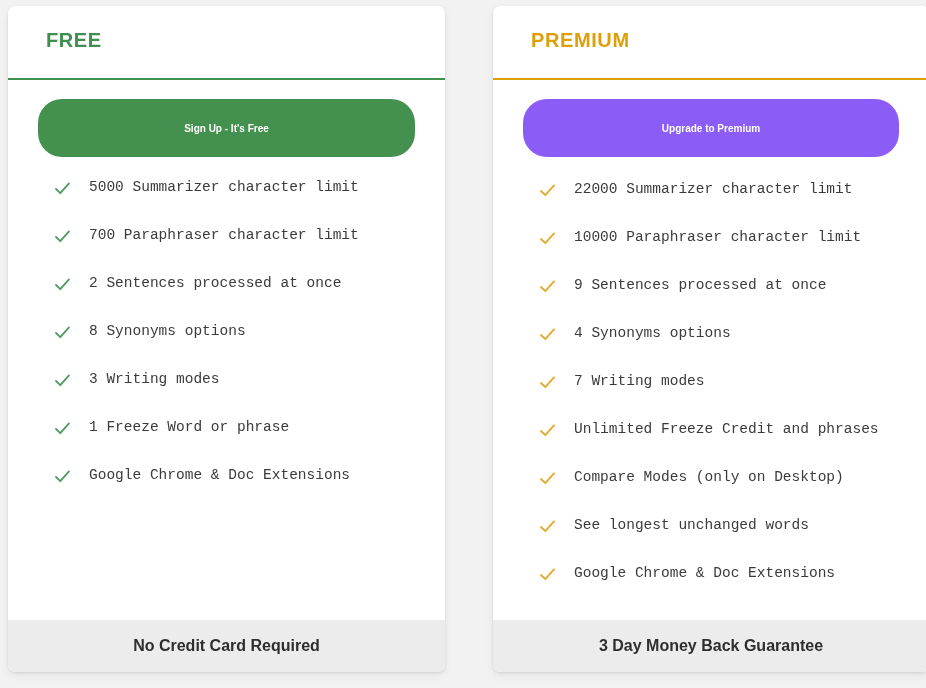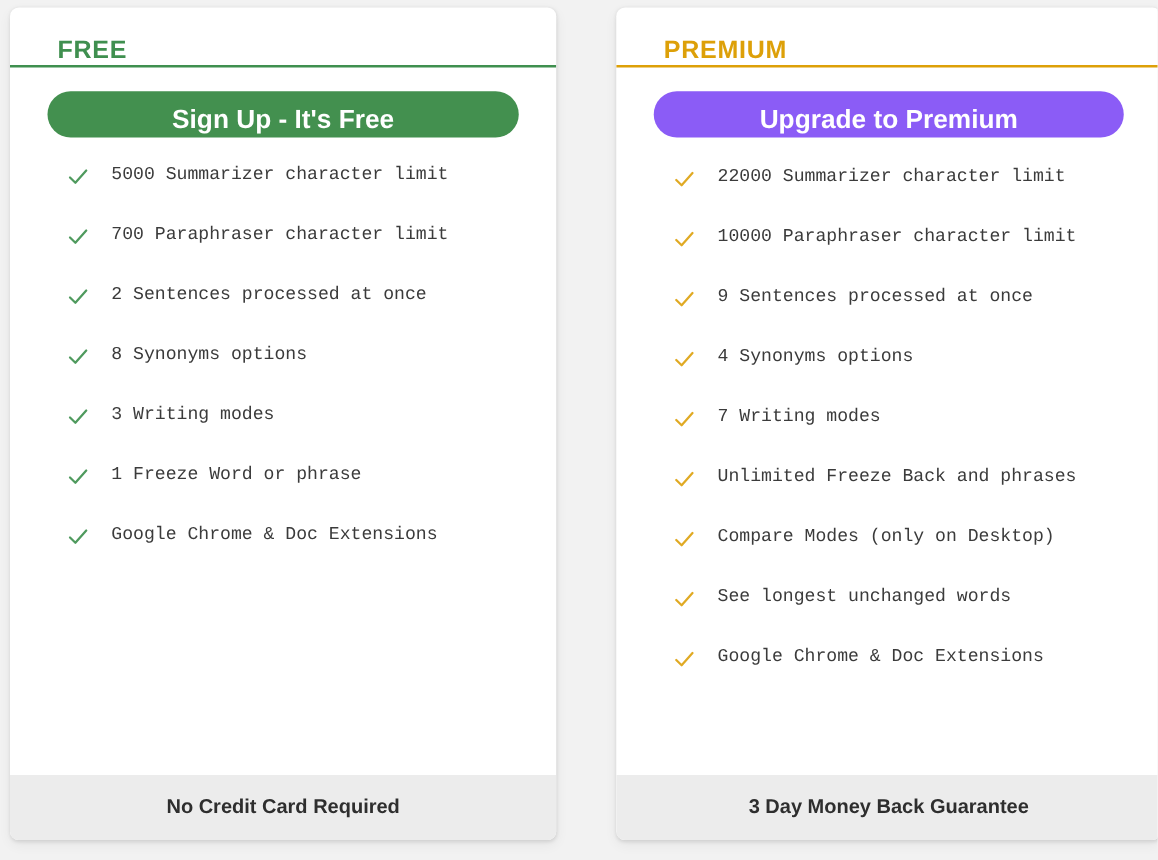--- a/index.html
+++ b/index.html
@@ -34,21 +34,21 @@
     box-sizing: border-box;
   }
 
   .card-free    { left: 8px;   width: 437px; }
   .card-premium { left: 493px; width: 436px; }
 
   
   .card-header {
     flex: 0 0 auto;
     padding: 24px 0 0 38px;
-    height: 46px;
+    height: 72px;
     box-sizing: border-box;
   }
   .plan-title {
     font-size: 20px;
     font-weight: bold;
     letter-spacing: 0.6px;
     line-height: 1;
     margin: 0;
   }
   .card-free .plan-title    { color: #3f8f4f; }
@@ -64,26 +64,26 @@
   
   .card-body {
     flex: 1 1 auto;
     padding: 19px 30px 0 30px;
     box-sizing: border-box;
   }
 
   .cta-button {
     display: block;
     width: 100%;
-    height: 37px;
+    height: 58px;
     line-height: 45px;
     border: none;
     border-radius: 24px;
     color: #ffffff;
-    font-size: 21px;
+    font-size: 10px;
     font-weight: bold;
     text-align: center;
     cursor: pointer;
     padding: 0;
     font-family: "Liberation Sans", sans-serif;
   }
   .card-free .cta-button    { background: #43904f; }
   .card-premium .cta-button { background: #8b5cf6; }
 
   
@@ -235,21 +235,21 @@
         <li class="feature-item">
           <svg class="check-icon" viewBox="0 0 17 17">
             <path d="M2 9 L6.3 13.2 L15 3.4" fill="none" stroke="#e0aa24" stroke-width="1.8" stroke-linecap="round" stroke-linejoin="round"></path>
           </svg>
           <span class="feature-text">7 Writing modes</span>
         </li>
         <li class="feature-item">
           <svg class="check-icon" viewBox="0 0 17 17">
             <path d="M2 9 L6.3 13.2 L15 3.4" fill="none" stroke="#e0aa24" stroke-width="1.8" stroke-linecap="round" stroke-linejoin="round"></path>
           </svg>
-          <span class="feature-text">Unlimited Freeze Back and phrases</span>
+          <span class="feature-text">Unlimited Freeze Credit and phrases</span>
         </li>
         <li class="feature-item">
           <svg class="check-icon" viewBox="0 0 17 17">
             <path d="M2 9 L6.3 13.2 L15 3.4" fill="none" stroke="#e0aa24" stroke-width="1.8" stroke-linecap="round" stroke-linejoin="round"></path>
           </svg>
           <span class="feature-text">Compare Modes (only on Desktop)</span>
         </li>
         <li class="feature-item">
           <svg class="check-icon" viewBox="0 0 17 17">
             <path d="M2 9 L6.3 13.2 L15 3.4" fill="none" stroke="#e0aa24" stroke-width="1.8" stroke-linecap="round" stroke-linejoin="round"></path>

